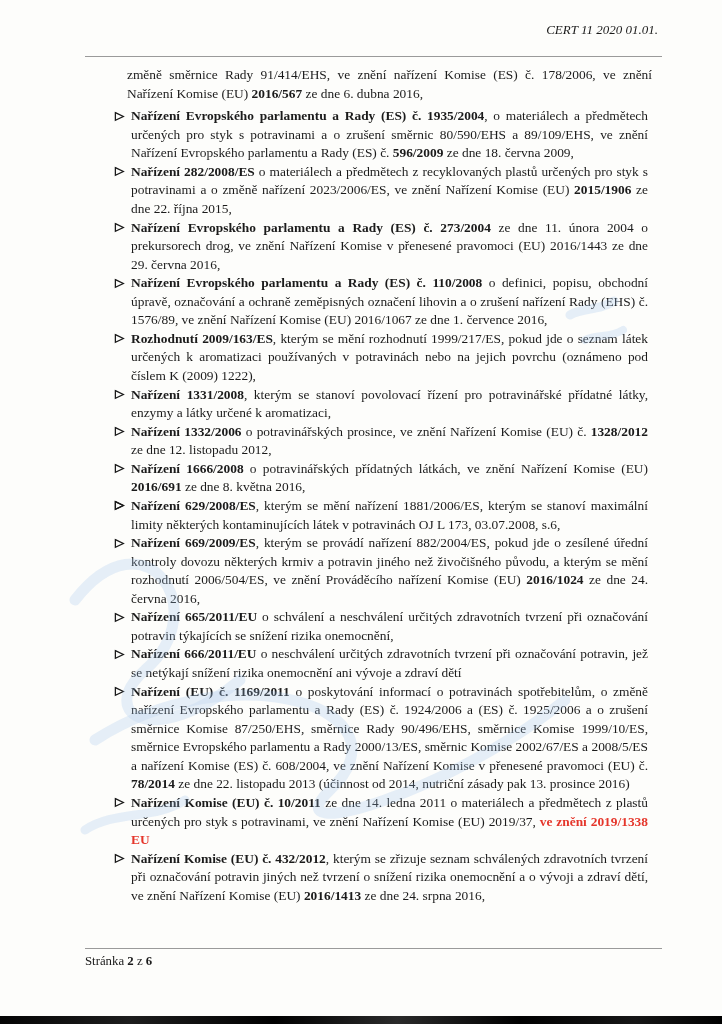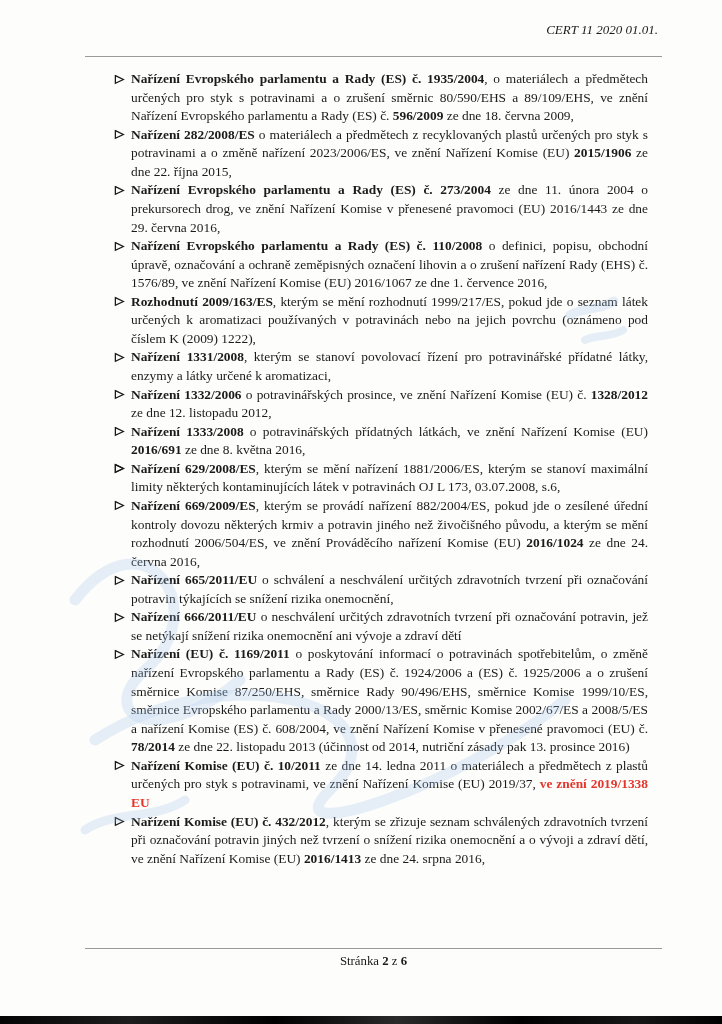--- a/index.html
+++ b/index.html
@@ -26,21 +26,21 @@
   }
   .intro{margin:0 0 0 17px;}
   .reg-list{list-style:none;margin:4px;padding:0;}
   .reg-list li{position:relative;padding-left:17px;margin:0;}
   .bullet{position:absolute;left:0;top:3.5px;line-height:1;}
   .b{font-weight:bold;}
   .red{font-weight:bold;}
   .footer{
     position:absolute;left:85px;right:60px;top:948px;
     border-top:1px solid #9a9a9a;
-    text-align:center;font-size:12.8px;padding-top:5px;
+    text-align:left;font-size:12.8px;padding-top:5px;
   }
   .watermark{
     position:absolute;left:25px;top:270px;width:640px;height:640px;
     z-index:2;pointer-events:none;opacity:.55;
   }
   .scan-strip{
     position:absolute;bottom:0;left:0;right:0;height:8px;
     background:linear-gradient(90deg,#050505 0%,#1d1d1d 18%,#000 38%,#2a2a2a 55%,#000 72%,#161616 88%,#000 100%);
     z-index:3;
   }
@@ -58,20 +58,21 @@
     <g fill="none" stroke-linecap="round" stroke-linejoin="round" class="wm-stroke">
       <path d="M545 45 c14,-8 30,-4 44,-14" stroke-width="9" stroke="#9ec0e8" opacity="0.45"></path>
       <path d="M560 70 c12,-6 26,-2 38,-10" stroke-width="8" stroke="#9ec0e8" opacity="0.45"></path>
       <path d="M50 330 C120,240 190,340 120,400 C70,445 130,480 215,410" stroke-width="11" stroke="#9ec0e8" opacity="0.45"></path>
       <path d="M70 470 C210,380 390,440 305,520 C245,578 430,520 540,430" stroke-width="11" stroke="#9ec0e8" opacity="0.45"></path>
       <path d="M60 560 c30,-20 70,-10 100,-30" stroke-width="9" stroke="#9ec0e8" opacity="0.45"></path>
     </g>
   </svg>
 
   <div class="doc-body">
+    <p class="intro"><span>změně směrnice Rady 91/414/EHS, ve znění nařízení Komise (ES) č. 178/2006, ve znění Nařízení Komise (EU) </span><span class="b">2016/567</span><span> ze dne 6. dubna 2016,</span></p>
     <ul class="reg-list">
         <li><span class="bullet"><svg viewBox="0 0 12 12" width="11" height="11">
               <path d="M1.5 1.8 L10.2 6 L1.5 10.2 Z" fill="none" stroke="#1a1a1a" stroke-width="1.4"></path>
             </svg></span><span><span class="b">Nařízení Evropského parlamentu a Rady (ES) č. 1935/2004</span><span>, o materiálech a předmětech určených pro styk s potravinami a o zrušení směrnic 80/590/EHS a 89/109/EHS, ve znění Nařízení Evropského parlamentu a Rady (ES) č. </span><span class="b">596/2009</span><span> ze dne 18. června 2009,</span></span></li>
         <li><span class="bullet"><svg viewBox="0 0 12 12" width="11" height="11">
               <path d="M1.5 1.8 L10.2 6 L1.5 10.2 Z" fill="none" stroke="#1a1a1a" stroke-width="1.4"></path>
             </svg></span><span><span class="b">Nařízení 282/2008/ES</span><span> o materiálech a předmětech z recyklovaných plastů určených pro styk s potravinami a o změně nařízení 2023/2006/ES, ve znění Nařízení Komise (EU) </span><span class="b">2015/1906</span><span> ze dne 22. října 2015,</span></span></li>
         <li><span class="bullet"><svg viewBox="0 0 12 12" width="11" height="11">
               <path d="M1.5 1.8 L10.2 6 L1.5 10.2 Z" fill="none" stroke="#1a1a1a" stroke-width="1.4"></path>
             </svg></span><span><span class="b">Nařízení Evropského parlamentu a Rady (ES) č. 273/2004</span><span> ze dne 11. února 2004 o prekursorech drog, ve znění Nařízení Komise v přenesené pravomoci (EU) 2016/1443 ze dne 29. června 2016,</span></span></li>
@@ -82,21 +83,21 @@
               <path d="M1.5 1.8 L10.2 6 L1.5 10.2 Z" fill="none" stroke="#1a1a1a" stroke-width="1.4"></path>
             </svg></span><span><span class="b">Rozhodnutí 2009/163/ES</span><span>, kterým se mění rozhodnutí 1999/217/ES, pokud jde o seznam látek určených k aromatizaci používaných v potravinách nebo na jejich povrchu (oznámeno pod číslem K (2009) 1222),</span></span></li>
         <li><span class="bullet"><svg viewBox="0 0 12 12" width="11" height="11">
               <path d="M1.5 1.8 L10.2 6 L1.5 10.2 Z" fill="none" stroke="#1a1a1a" stroke-width="1.4"></path>
             </svg></span><span><span class="b">Nařízení 1331/2008</span><span>, kterým se stanoví povolovací řízení pro potravinářské přídatné látky, enzymy a látky určené k aromatizaci,</span></span></li>
         <li><span class="bullet"><svg viewBox="0 0 12 12" width="11" height="11">
               <path d="M1.5 1.8 L10.2 6 L1.5 10.2 Z" fill="none" stroke="#1a1a1a" stroke-width="1.4"></path>
             </svg></span><span><span class="b">Nařízení 1332/2006</span><span> o potravinářských prosince, ve znění Nařízení Komise (EU) č. </span><span class="b">1328/2012</span><span> ze dne 12. listopadu 2012,</span></span></li>
         <li><span class="bullet"><svg viewBox="0 0 12 12" width="11" height="11">
               <path d="M1.5 1.8 L10.2 6 L1.5 10.2 Z" fill="none" stroke="#1a1a1a" stroke-width="1.4"></path>
-            </svg></span><span><span class="b">Nařízení 1333/2008</span><span> o potravinářských přídatných látkách, ve znění Nařízení Komise (EU) </span><span class="b">2016/691</span><span> ze dne 8. května 2016,</span></span></li>
+            </svg></span><span><span class="b">Nařízení 1666/2008</span><span> o potravinářských přídatných látkách, ve znění Nařízení Komise (EU) </span><span class="b">2016/691</span><span> ze dne 8. května 2016,</span></span></li>
         <li><span class="bullet"><svg viewBox="0 0 12 12" width="11" height="11">
               <path d="M1.5 1.8 L10.2 6 L1.5 10.2 Z" fill="none" stroke="#1a1a1a" stroke-width="1.4"></path>
             </svg></span></li>
         <li><span class="bullet"><svg viewBox="0 0 12 12" width="11" height="11">
               <path d="M1.5 1.8 L10.2 6 L1.5 10.2 Z" fill="none" stroke="#1a1a1a" stroke-width="1.4"></path>
             </svg></span><span><span class="b">Nařízení 629/2008/ES</span><span>, kterým se mění nařízení 1881/2006/ES, kterým se stanoví maximální limity některých kontaminujících látek v potravinách OJ L 173, 03.07.2008, s.6,</span></span></li>
         <li><span class="bullet"><svg viewBox="0 0 12 12" width="11" height="11">
               <path d="M1.5 1.8 L10.2 6 L1.5 10.2 Z" fill="none" stroke="#1a1a1a" stroke-width="1.4"></path>
             </svg></span><span><span class="b">Nařízení 669/2009/ES</span><span>, kterým se provádí nařízení 882/2004/ES, pokud jde o zesílené úřední kontroly dovozu některých krmiv a potravin jiného než živočišného původu, a kterým se mění rozhodnutí 2006/504/ES, ve znění Prováděcího nařízení Komise (EU) </span><span class="b">2016/1024</span><span> ze dne 24. června 2016,</span></span></li>
         <li><span class="bullet"><svg viewBox="0 0 12 12" width="11" height="11">

